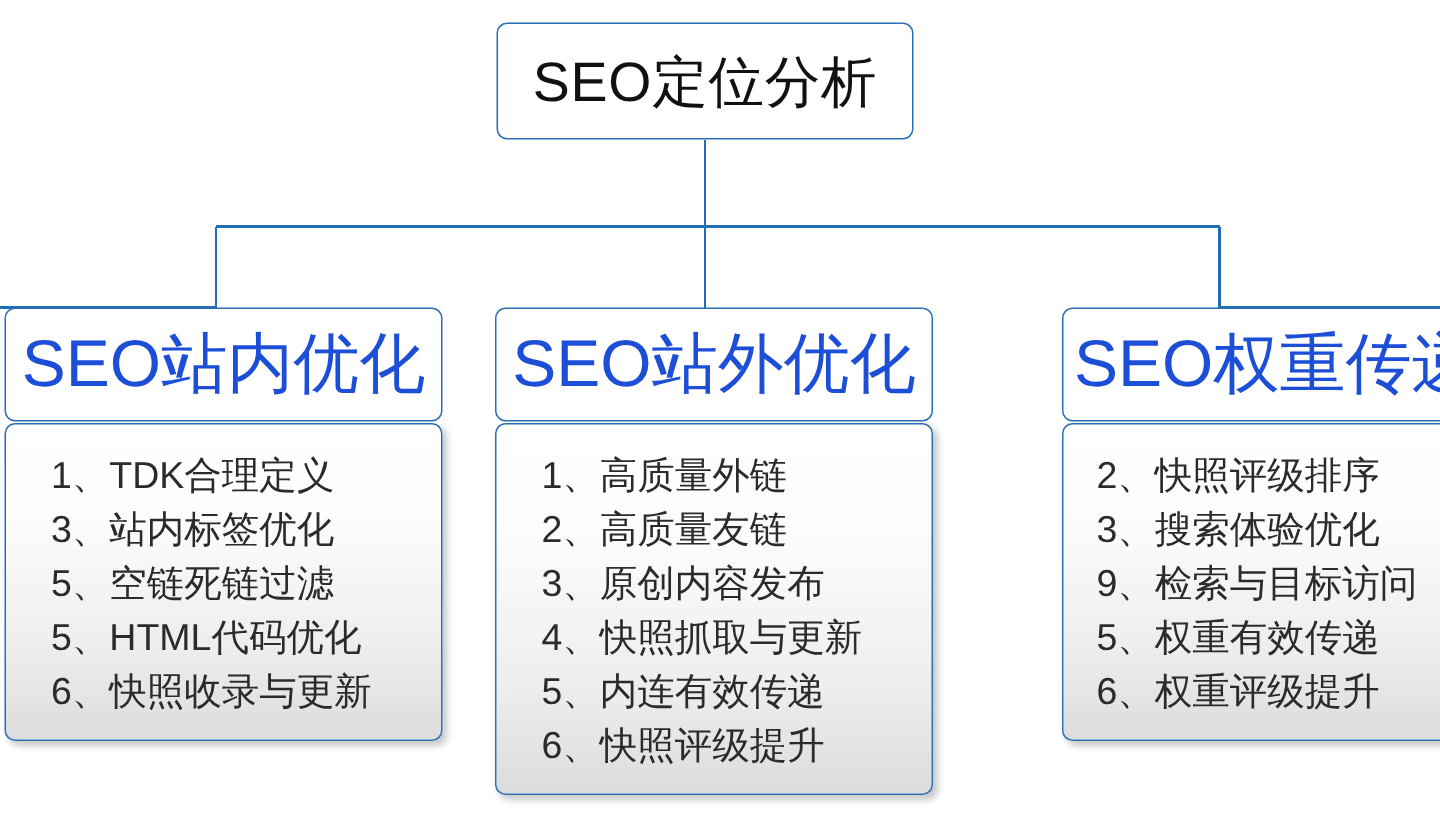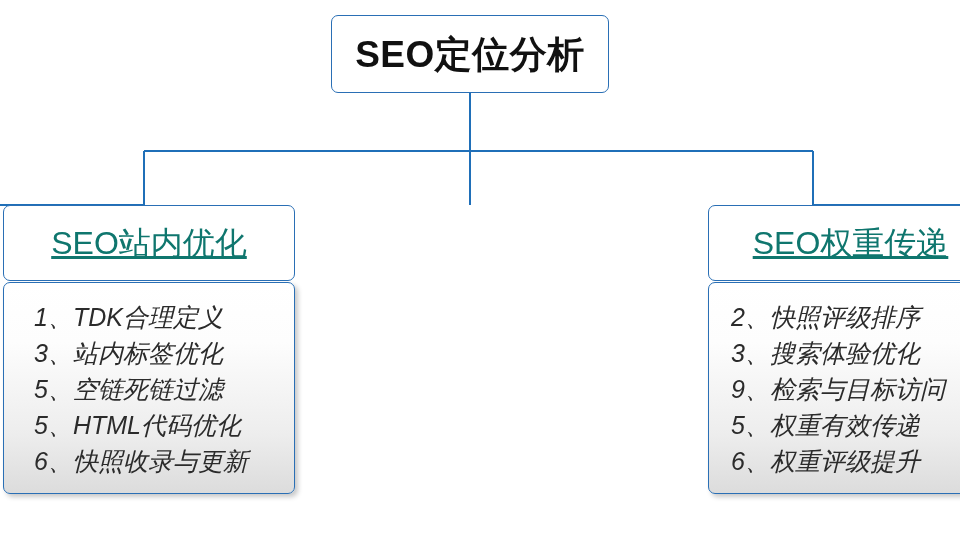--- a/index.html
+++ b/index.html
@@ -34,21 +34,20 @@
     top: 15px;
     width: 278px;
     height: 78px;
     box-sizing: border-box;
     border: 1.6px solid #2a6fb5;
     border-radius: 7px;
     background: #ffffff;
     display: flex;
     align-items: center;
     justify-content: center;
-    font-weight: bold;
   }
   .root-title {
     font-size: 37px;
     color: #111111;
     letter-spacing: 0.5px;
     line-height: 1;
     white-space: nowrap;
   }
   
   .column {
@@ -59,35 +58,33 @@
     box-sizing: border-box;
     height: 76px;
     border: 1.6px solid #2a6fb5;
     border-radius: 7px;
     background: #ffffff;
     display: flex;
     align-items: center;
     justify-content: center;
   }
   .col-head-text {
-    font-size: 32px;
-    color: #0f766e;
+    font-size: 44px;
+    color: #1d4ed8;
     line-height: 1;
     white-space: nowrap;
-    text-decoration: underline;
   }
   .col-panel {
     box-sizing: border-box;
     margin-top: 1px;
     border: 1.4px solid #2a6fb5;
     border-radius: 7px;
     background: linear-gradient(to bottom, #ffffff 0%, #fdfdfd 28%, #ededed 72%, #dcdcdc 100%);
     box-shadow: 3px 3px 5px rgba(0,0,0,0.22);
     padding: 16px 0 14px 0;
-    font-style: italic;
   }
   .panel-list {
     list-style: none;
     margin: 0;
     padding: 0;
   }
   .panel-item {
     font-size: 25px;
     color: #2b2b2b;
     line-height: 36px;
@@ -128,20 +125,35 @@
       <ul class="panel-list">
         <li class="panel-item">1、TDK合理定义</li>
         <li class="panel-item">3、站内标签优化</li>
         <li class="panel-item">5、空链死链过滤</li>
         <li class="panel-item">5、HTML代码优化</li>
         <li class="panel-item">6、快照收录与更新</li>
       </ul>
     </div>
   </div>
 
+  <div class="column col-2">
+    <div class="col-head">
+      <span class="col-head-text">SEO站外优化</span>
+    </div>
+    <div class="col-panel">
+      <ul class="panel-list">
+        <li class="panel-item">1、高质量外链</li>
+        <li class="panel-item">2、高质量友链</li>
+        <li class="panel-item">3、原创内容发布</li>
+        <li class="panel-item">4、快照抓取与更新</li>
+        <li class="panel-item">5、内连有效传递</li>
+        <li class="panel-item">6、快照评级提升</li>
+      </ul>
+    </div>
+  </div>
 
   <div class="column col-3">
     <div class="col-head">
       <span class="col-head-text">SEO权重传递</span>
     </div>
     <div class="col-panel">
       <ul class="panel-list">
         <li class="panel-item">2、快照评级排序</li>
         <li class="panel-item">3、搜索体验优化</li>
         <li class="panel-item">9、检索与目标访问</li>

